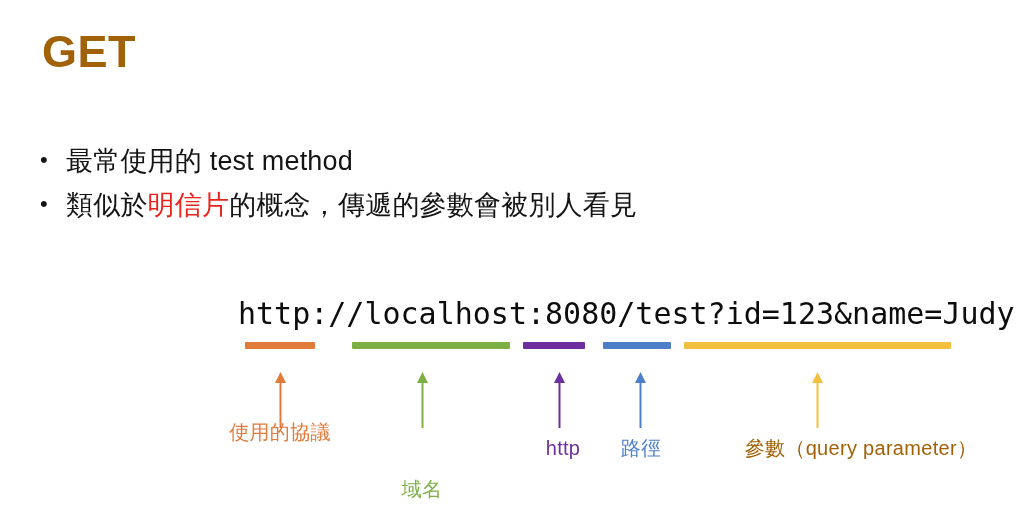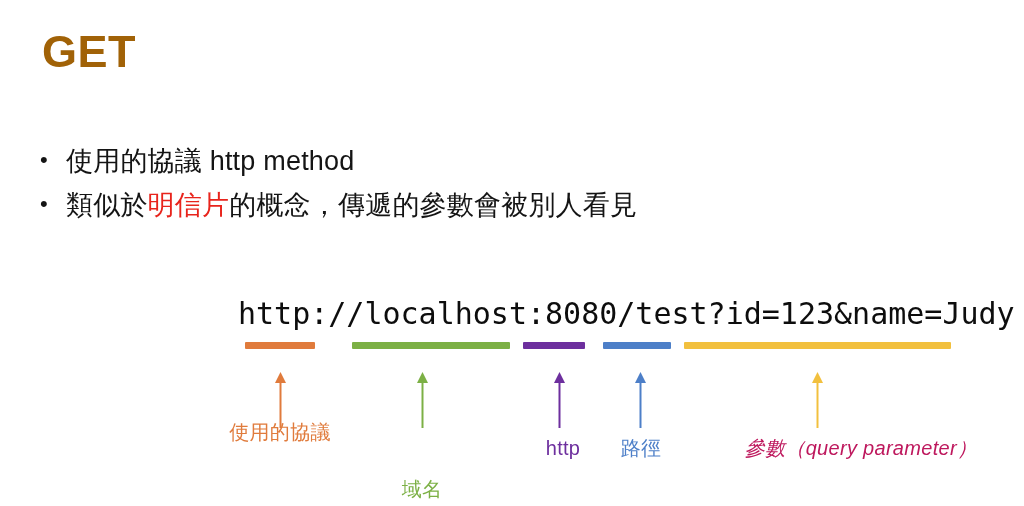--- a/index.html
+++ b/index.html
@@ -104,21 +104,21 @@
 </head>
 <body>
 
 <div id="slide">
 
   <div id="slide-title">GET</div>
 
   <div id="bullet-list">
       <div class="bullet-item">
         <span class="bullet-marker">•</span>
-        <span class="bullet-text"><span style="color: rgb(20, 20, 20);">使用的協議 http method</span></span>
+        <span class="bullet-text"><span style="color: rgb(20, 20, 20);">最常使用的 test method</span></span>
       </div>
       <div class="bullet-item">
         <span class="bullet-marker">•</span>
         <span class="bullet-text"><span style="color: rgb(20, 20, 20);">類似於</span><span style="color: rgb(232, 36, 28);">明信片</span><span style="color: rgb(20, 20, 20);">的概念，傳遞的參數會被別人看見</span></span>
       </div>
     </div>
 
   <div id="url-diagram">
     <div id="url-string">http://localhost:8080/test?id=123&amp;name=Judy</div>
   <div class="seg-bar" style="left: 245px; width: 70px; top: 46px; background: rgb(224, 123, 60);"></div>
@@ -153,16 +153,16 @@
         </svg>
       </div>
       <div class="seg-label" style="left: 641px; top: 140px; color: rgb(77, 127, 200);">路徑</div>
       <div class="seg-bar" style="left: 684px; width: 267px; top: 46px; background: rgb(242, 192, 62);"></div>
       <div class="seg-arrow" style="left: 811px; top: 76px; height: 56px;">
         <svg width="13" height="56" viewBox="0 0 13 56">
           <line x1="6.5" y1="56" x2="6.5" y2="9" stroke="#f2c03e" stroke-width="2"></line>
           <polygon points="6.5,0 12,11 1,11" fill="#f2c03e"></polygon>
         </svg>
       </div>
-      <div class="seg-label" style="left: 861px; top: 140px; color: #be185d; font-style: italic;">參數（query parameter）</div>
+      <div class="seg-label" style="left: 861px; top: 140px; color: #a16207;">參數（query parameter）</div>
     </div>
 
 </div>
 
 </body></html>

